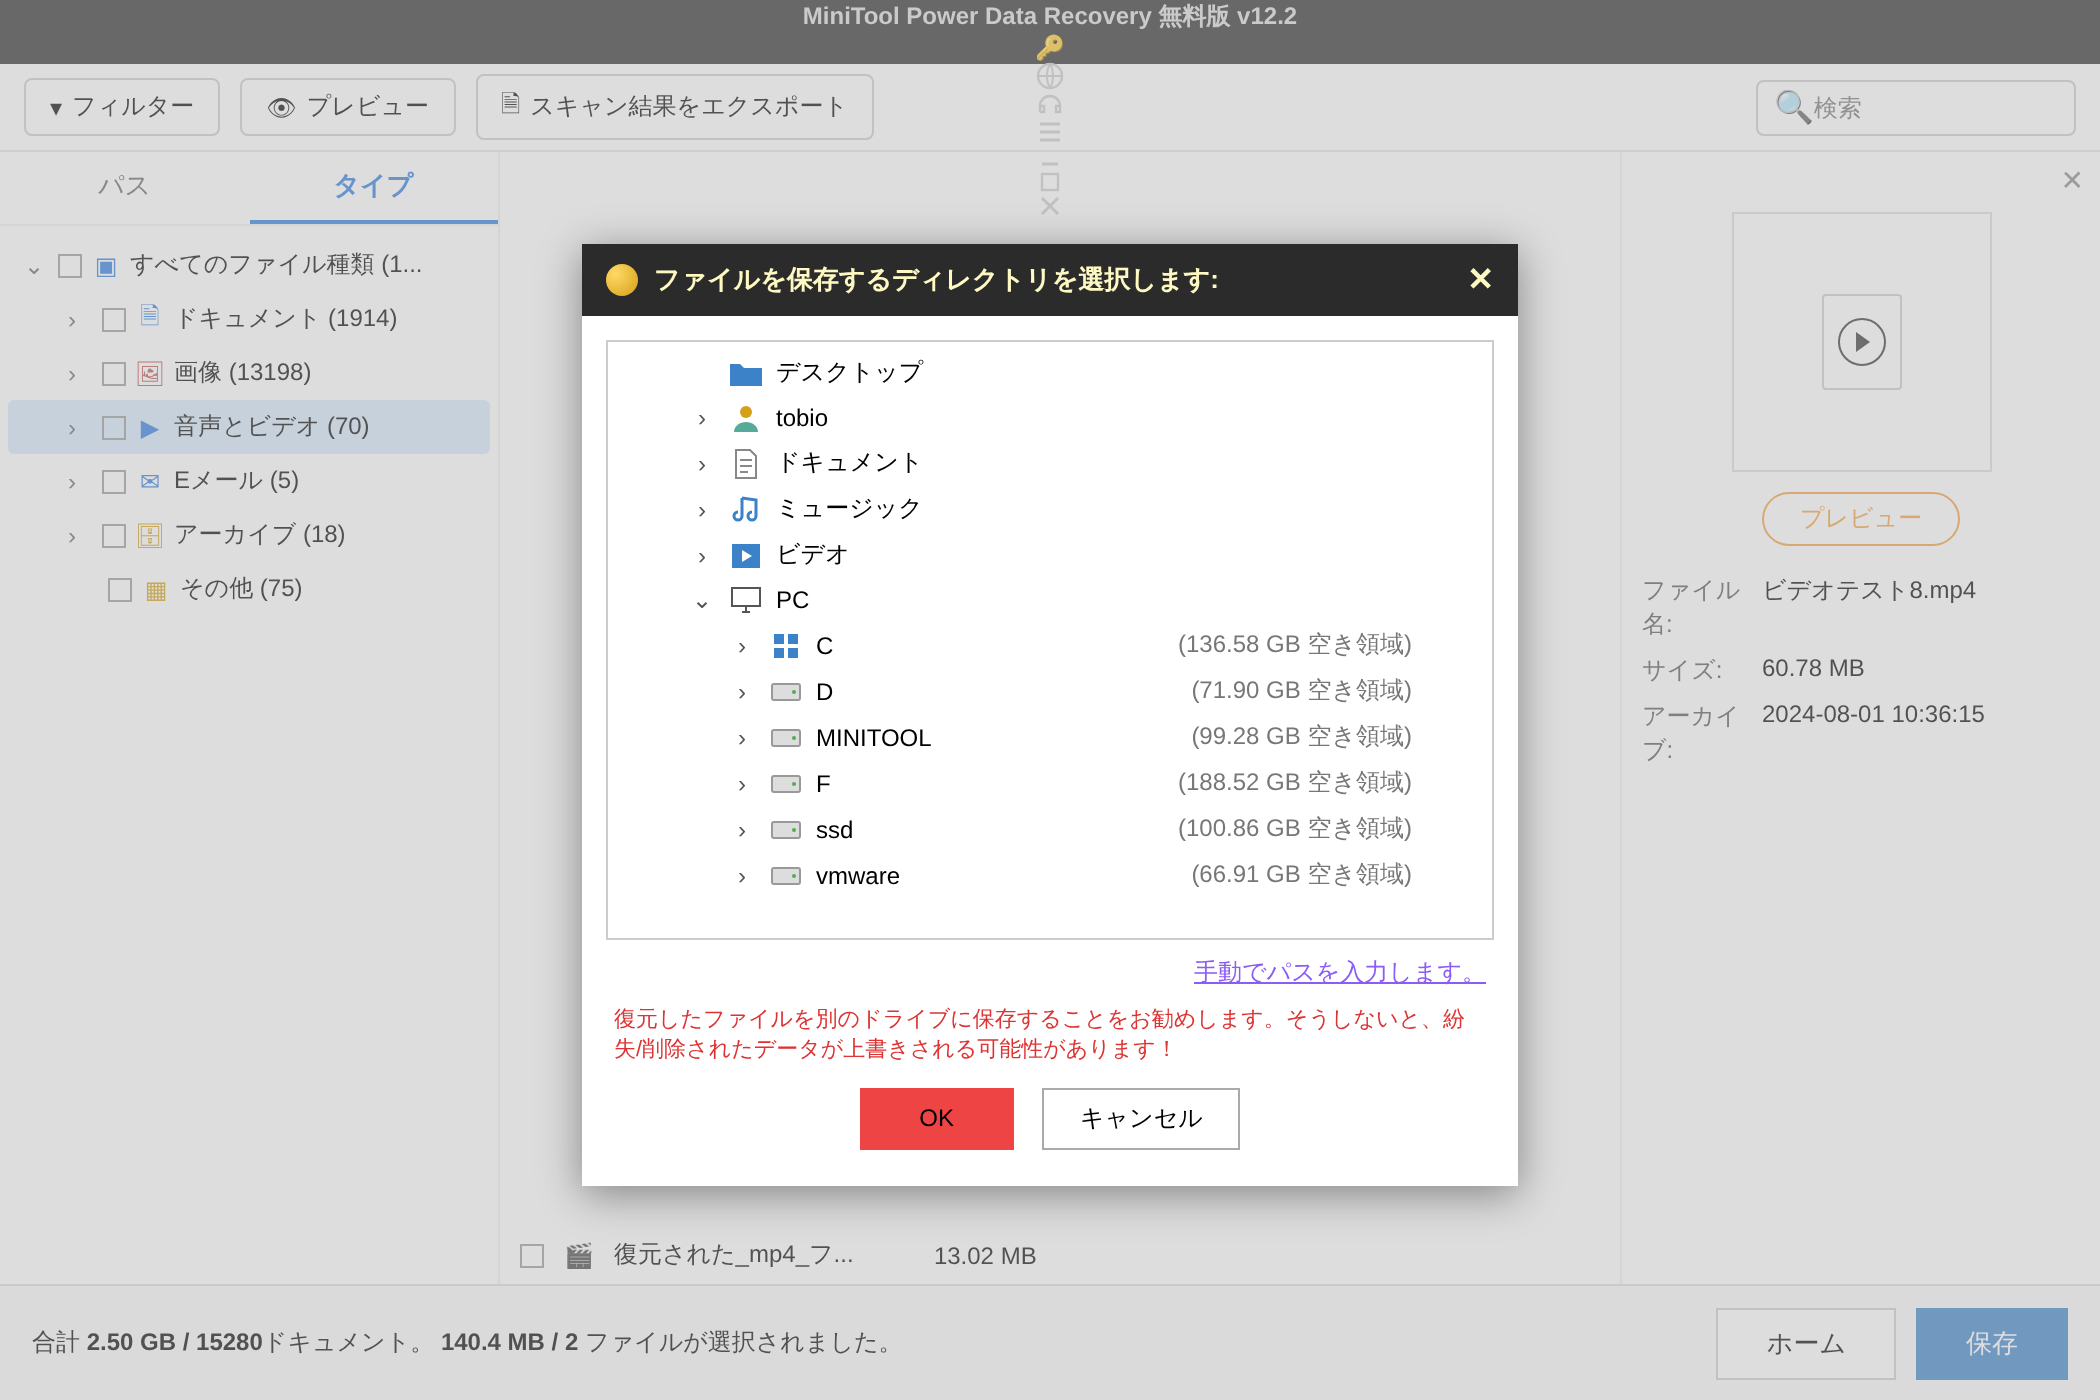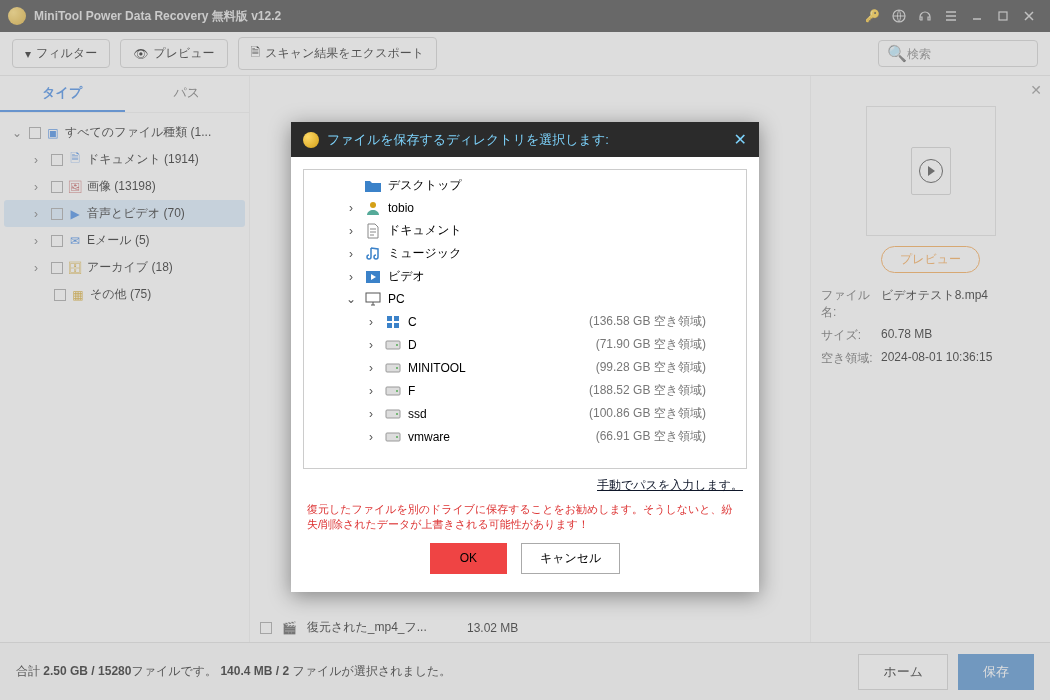--- a/index.html
+++ b/index.html
@@ -1,17 +1,17 @@
 <!DOCTYPE html>
 <html><head>
 <meta charset="utf-8">
 <style>
 * { box-sizing: border-box; margin: 0; padding: 0; font-family: "Segoe UI", "Meiryo", sans-serif; }
 body { width: 1050px; height: 700px; background: #f5f5f5; position: relative; overflow: hidden; }
-.titlebar { height: 32px; background: #2b2b2b; color: #ddd; display: flex; align-items: center; padding: 0 8px; font-size: 12px; }
+.titlebar { height: 32px; background: #2b2b2b; color: #ddd; display: flex; align-items: center; padding: 0 8px; font-size: 12px; flex-direction: column; }
 .titlebar .logo { width: 18px; height: 18px; background: radial-gradient(circle at 30% 30%, #ffd966, #d4a017); border-radius: 50%; margin-right: 8px; }
 .titlebar .title { flex: 1; font-weight: 600; }
 .titlebar .tbtn { width: 26px; height: 26px; display: flex; align-items: center; justify-content: center; cursor: pointer; color: #ccc; }
 .key-icon { color: #d4a017; }
 .toolbar { height: 44px; display: flex; align-items: center; padding: 6px 12px; gap: 10px; background: #fff; border-bottom: 1px solid #e3e3e3; }
 .tbutton { border: 1px solid #ccc; background: #fff; border-radius: 4px; padding: 5px 12px; font-size: 12px; display: flex; align-items: center; gap: 5px; cursor: pointer; }
 .toolbar .spacer { flex: 1; }
 .search { display: flex; align-items: center; border: 1px solid #ccc; border-radius: 4px; padding: 3px 8px; width: 160px; background: #fff; }
 .search input { border: none; outline: none; font-size: 12px; flex: 1; background: transparent; }
 .main { display: flex; height: calc(700px - 32px - 44px - 58px); background: #fff; }
@@ -39,32 +39,32 @@
 .meta-row { display: flex; margin-bottom: 6px; }
 .meta-row .lbl { width: 60px; color: #555; }
 .filelist-row { display: flex; align-items: center; padding: 6px 10px; font-size: 12px; gap: 10px; position: absolute; bottom: 0; width: 100%; }
 .footer { height: 58px; border-top: 1px solid #ddd; display: flex; align-items: center; padding: 0 16px; font-size: 12px; background: #fafafa; }
 .footer .ftext { flex: 1; }
 .footer .link { color: #2a7ae2; text-decoration: underline; cursor: pointer; font-size: 11px; }
 .fbtn { border: 1px solid #ccc; background: #fff; border-radius: 0; padding: 8px 24px; font-size: 13px; cursor: pointer; margin-left: 10px; }
 .fbtn.primary { background: #3b82c9; color: #ffffff; border-color: #3b82c9; }
 .overlay { position: absolute; inset: 0; background: rgba(180,180,180,0.45); display: flex; align-items: flex-start; justify-content: center; padding-top: 122px; }
 .dialog { width: 468px; background: #fff; box-shadow: 0 4px 20px rgba(0,0,0,0.4); }
-.dlg-title { background: #2b2b2b; color: #7dd3fc; padding: 8px 12px; font-size: 13px; font-weight: 400; display: flex; align-items: center; }
+.dlg-title { background: #2b2b2b; color: #fef9c3; padding: 8px 12px; font-size: 13px; font-weight: 700; display: flex; align-items: center; }
 .dlg-title .logo2 { width: 16px; height: 16px; background: radial-gradient(circle at 30% 30%, #ffd966, #d4a017); border-radius: 50%; margin-right: 8px; }
 .dlg-close { cursor: pointer; font-size: 16px; }
 .dlg-body { padding: 12px; }
 .ftree { border: 1px solid #ccc; height: 300px; overflow: auto; font-size: 12px; padding: 4px 16px; }
 .frow { display: flex; align-items: center; padding: 3px 8px; gap: 6px; cursor: pointer; }
 .frow .fchev { width: 14px; color: #555; text-align: center; }
 .frow .fic { width: 18px; height: 16px; display: inline-flex; align-items: center; justify-content: center; }
 .frow .free { color: #777; margin-left: auto; padding-right: 16px; }
 .frow.d1 { padding-left: 24px; }
 .frow.d2 { padding-left: 44px; }
-.manual-link { display: block; text-align: right; color: #0f172a; text-decoration: underline; margin: 8px 4px 2px; font-size: 12px; cursor: pointer; }
+.manual-link { display: block; text-align: right; color: #8b5cf6; text-decoration: underline; margin: 8px 4px 2px; font-size: 12px; cursor: pointer; }
 .warn { color: #d33; font-size: 11px; margin: 8px 4px; line-height: 1.4; }
 .dlg-btns { display: flex; justify-content: center; gap: 14px; margin: 10px 0 6px; }
 .okbtn { border: 2px solid #ef4444; padding: 5px 28px; font-size: 12px; cursor: pointer; background: #ef4444; }
 .cancelbtn { border: 1px solid #aaa; padding: 6px 18px; font-size: 12px; cursor: pointer; background: #fff; }
 svg { display: block; }
 </style>
 </head>
 <body>
 
 <div class="titlebar">
@@ -120,22 +120,22 @@
   <div class="spacer"></div>
   <div class="search">
     <span>🔍</span>
     <input placeholder="検索" style="">
   </div>
 </div>
 
 <div class="main">
   <div class="leftpanel">
     <div class="tabs">
+      <div class="tab">パス</div>
       <div class="tab active">タイプ</div>
-      <div class="tab">パス</div>
     </div>
     <div class="tree">
       <div class="tnode">
           <span class="chev">⌄</span>
           <span class="chk"></span>
           <span class="ic" style="color:#2a7ae2">▣</span>
           <span>すべてのファイル種類 (1...</span>
         </div>
       <div class="tnode indent1">
           <span class="chev">›</span>
@@ -197,31 +197,31 @@
     <div class="meta">
       <div class="meta-row">
           <span class="lbl">ファイル名:</span>
           <span>ビデオテスト8.mp4</span>
         </div>
       <div class="meta-row">
           <span class="lbl">サイズ:</span>
           <span>60.78 MB</span>
         </div>
       <div class="meta-row">
-          <span class="lbl">空き領域:</span>
+          <span class="lbl">アーカイブ:</span>
           <span>2024-08-01 10:36:15</span>
         </div>
     </div>
   </div>
 </div>
 
 <div class="footer">
   <div class="ftext">
     <div>
-      <span>合計 </span><b>2.50 GB / 15280</b><span>ファイルです。 </span><b>140.4 MB / 2</b><span> ファイルが選択されました。</span>
+      <span>合計 </span><b>2.50 GB / 15280</b><span>ドキュメント。 </span><b>140.4 MB / 2</b><span> ファイルが選択されました。</span>
     </div>
   </div>
   <button class="fbtn">ホーム</button>
   <button class="fbtn primary">保存</button>
 </div>
 
 <div class="overlay">
   <div class="dialog">
     <div class="dlg-title">
       <span class="logo2"></span>

